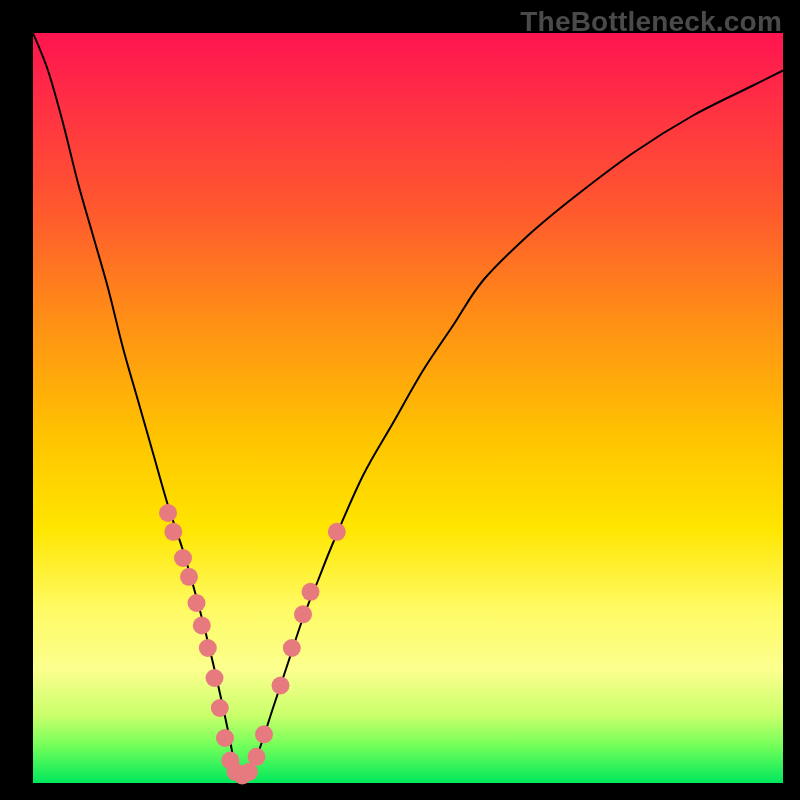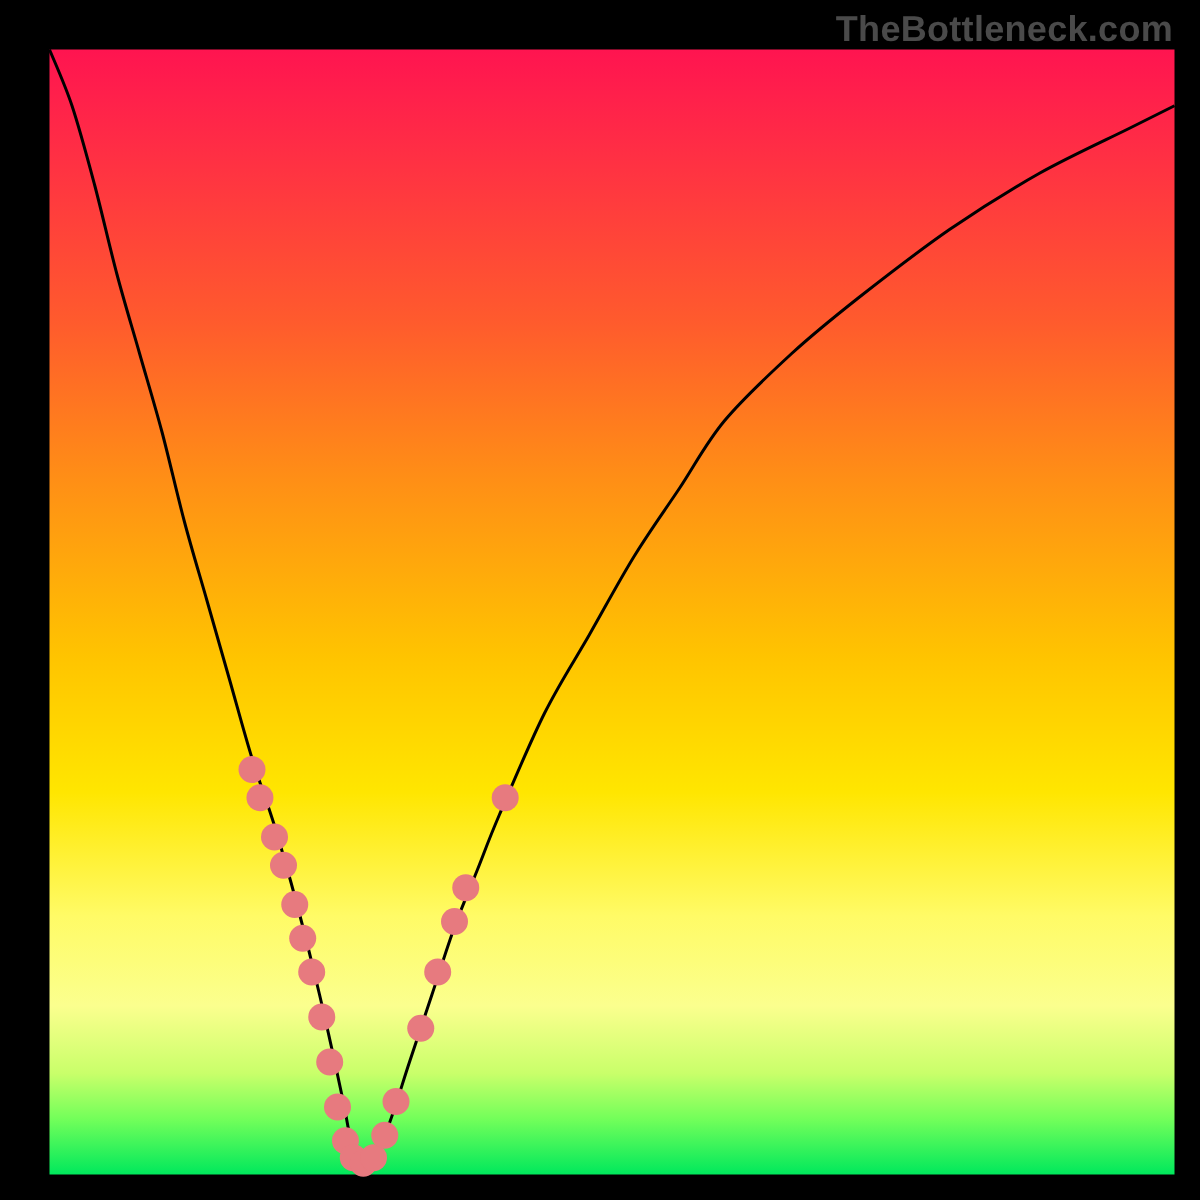--- a/index.html
+++ b/index.html
@@ -37,21 +37,21 @@
       #c9ff6a 91%,
       #74ff5a 95%,
       #00e85c 100%
     );
   }
   .watermark {
     position: absolute;
     top: 6px;
     right: 18px;
     color: #4a4a4a;
-    font-size: 24px;
+    font-size: 28px;
     font-weight: 600;
     letter-spacing: 0.2px;
     user-select: none;
   }
   svg.curve-layer {
     position: absolute;
     left: 0;
     top: 0;
     width: 750px;
     height: 750px;

